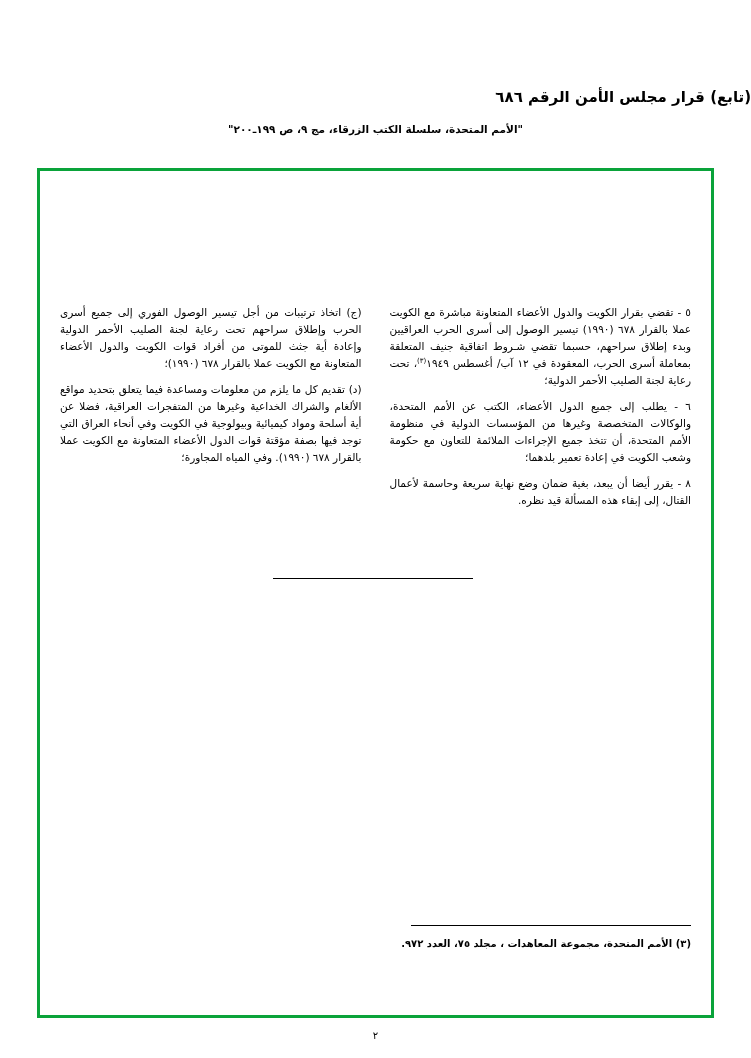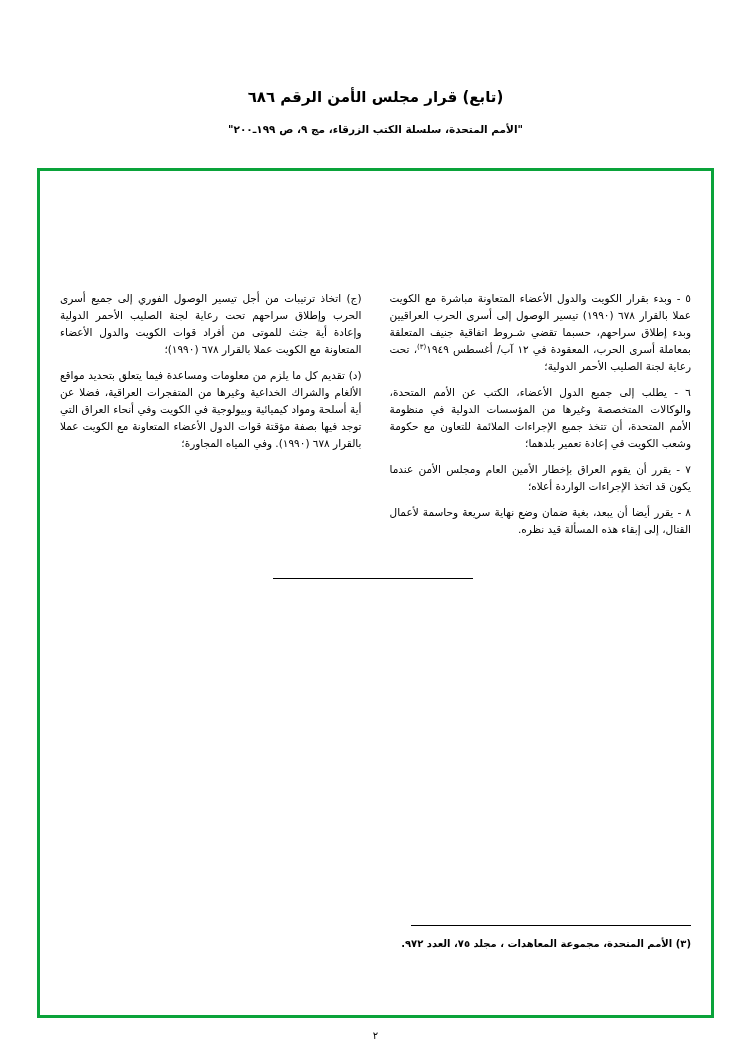--- a/index.html
+++ b/index.html
@@ -17,21 +17,20 @@
   }
   .page {
     position: absolute;
     inset: 0;
   }
   .doc-title {
     position: absolute;
     top: 88px;
     left: 0;
     right: 0;
-    text-align: center;
     font-size: 15px;
     font-weight: bold;
     letter-spacing: 0.5px;
   }
   .doc-subtitle {
     position: absolute;
     top: 123px;
     left: 0;
     right: 0;
     text-align: center;
@@ -52,20 +51,21 @@
     top: 290px;
     left: 60px;
     right: 60px;
     display: flex;
     flex-direction: row;
     gap: 28px;
     align-items: flex-start;
   }
   .col {
     flex: 1 1 0;
+    margin-top: 14px;
   }
   .para {
     font-size: 10.5px;
     line-height: 1.62;
     text-align: justify;
     margin-bottom: 9px;
     direction: rtl;
   }
   .para .lead {
     font-weight: normal;
@@ -120,32 +120,27 @@
   <div class="doc-title">(تابع) قرار مجلس الأمن الرقم ٦٨٦</div>
   <div class="doc-subtitle">"الأمم المتحدة، سلسلة الكتب الزرقاء، مج ٩، ص ١٩٩ـ٢٠٠"</div>
 
   <div class="green-frame"></div>
 
   <div class="columns">
 
     <div class="col">
       <div class="para">
         <span class="num">٥ -</span>
-        <span class="lead">وبدء</span>
+        <span class="lead">تقضي</span>
         <span>بقرار الكويت والدول الأعضاء المتعاونة مباشرة مع الكويت عملا بالقرار ٦٧٨ (١٩٩٠) تيسير الوصول إلى أسرى الحرب العراقيين وبدء إطلاق سراحهم، حسبما تقضي شـروط اتفاقية جنيف المتعلقة بمعاملة أسرى الحرب، المعقودة في ١٢ آب/ أغسطس ١٩٤٩</span><sup>(٣)</sup><span>، تحت رعاية لجنة الصليب الأحمر الدولية؛</span>
       </div>
       <div class="para">
         <span class="num">٦ -</span>
         <span class="lead">يطلب</span>
         <span>إلى جميع الدول الأعضاء، الكتب عن الأمم المتحدة، والوكالات المتخصصة وغيرها من المؤسسات الدولية في منظومة الأمم المتحدة، أن تتخذ جميع الإجراءات الملائمة للتعاون مع حكومة وشعب الكويت في إعادة تعمير بلدهما؛</span>
-      </div>
-      <div class="para">
-        <span class="num">٧ -</span>
-        <span class="lead">يقرر</span>
-        <span>أن يقوم العراق بإخطار الأمين العام ومجلس الأمن عندما يكون قد اتخذ الإجراءات الواردة أعلاه؛</span>
       </div>
       <div class="para">
         <span class="num">٨ -</span>
         <span class="lead">يقرر أيضا</span>
         <span>أن يبعد، بغية ضمان وضع نهاية سريعة وحاسمة لأعمال القتال، إلى إبقاء هذه المسألة قيد نظره.</span>
       </div>
     </div>
 
     <div class="col">
       <div class="para">

